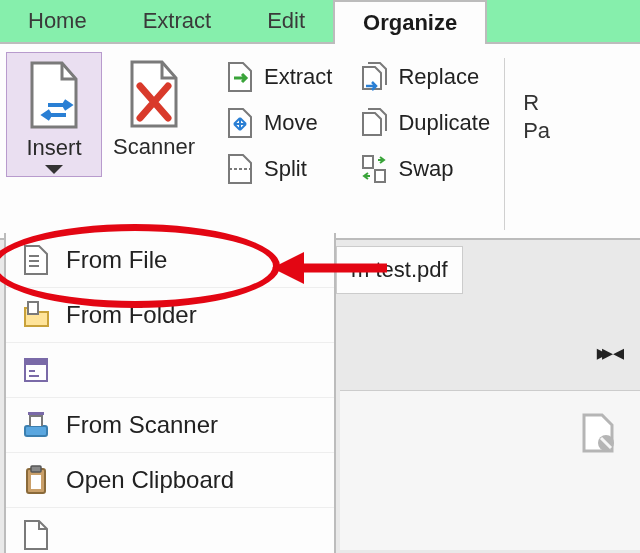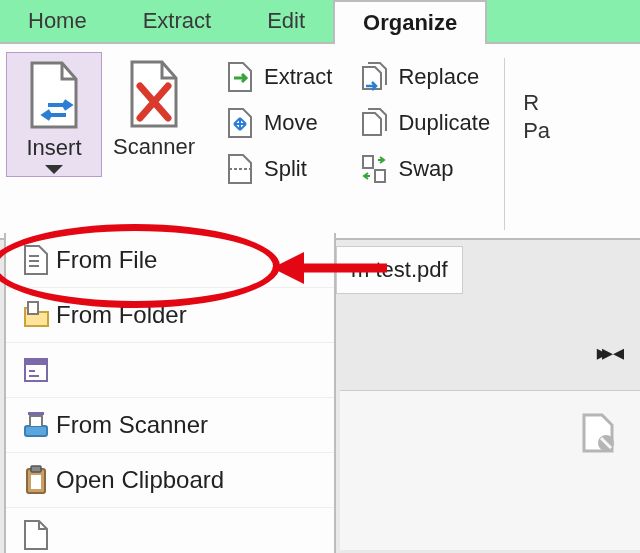--- a/index.html
+++ b/index.html
@@ -110,21 +110,21 @@
     top: 233px;
     width: 332px;
     background: #fdfdfd;
     border: 2px solid #bcbcbc;
     border-top: none;
     z-index: 10;
   }
   .menu-item {
     display: flex;
     align-items: center;
-    gap: 6px;
+    gap: 16px;
     padding: 10px 16px 10px 16px;
     font-size: 24px;
     color: #222;
     cursor: pointer;
     border-top: 1px solid #eee;
   }
   .menu-item:first-child { position: relative; border-top: none; }
   .doc-area {
     position: relative;
     background: #e9e9e9;

